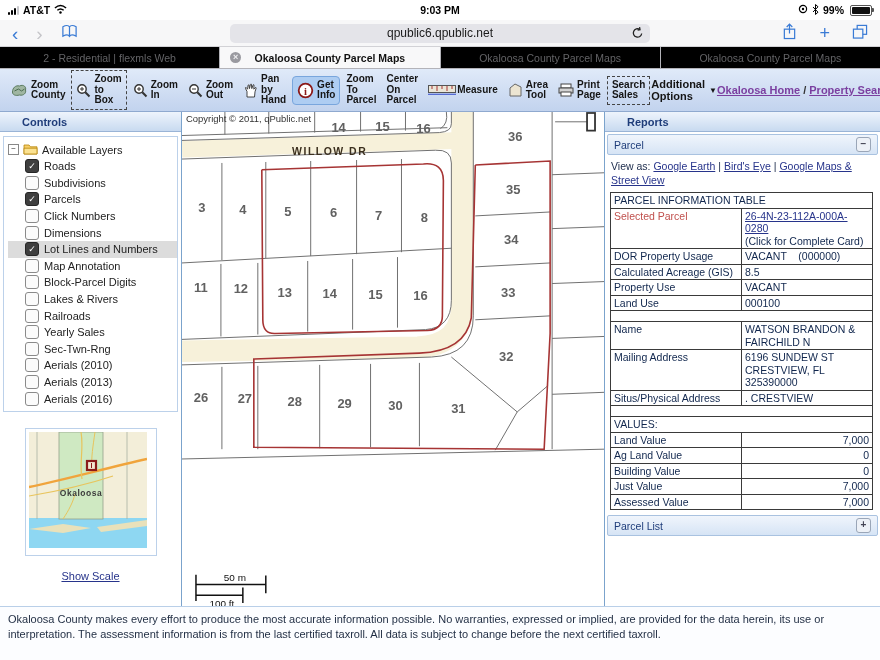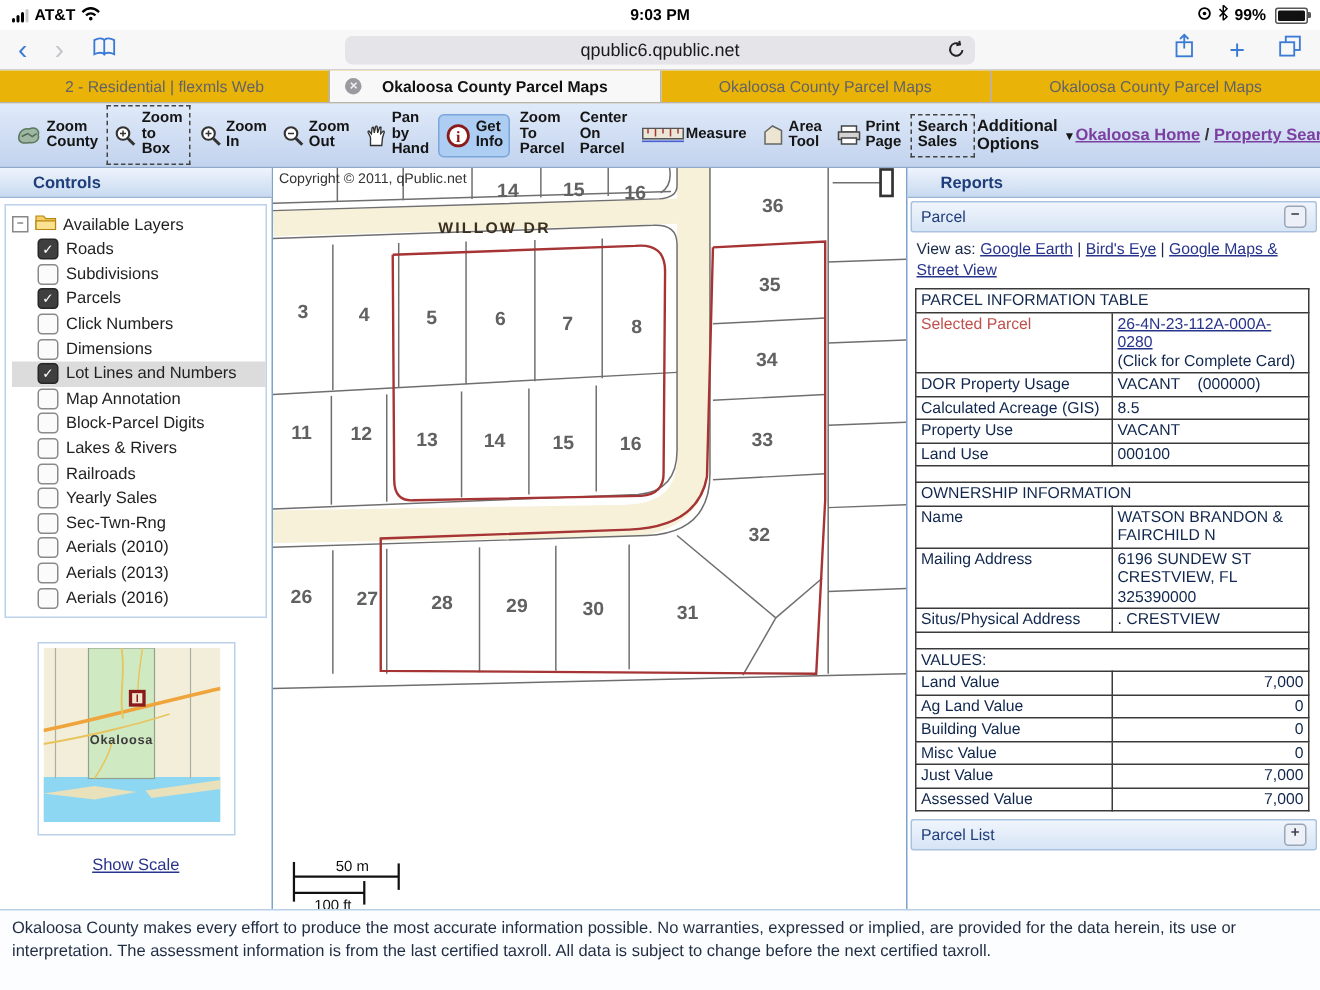--- a/index.html
+++ b/index.html
@@ -27,21 +27,21 @@
   .nav-right{display:flex;align-items:center;gap:22px;width:150px;justify-content:flex-end}
   .nav-center{flex:1;display:flex;justify-content:center}
   .chev{font-size:19px;line-height:19px;color:#3a7bd5;font-weight:normal}
   .chev.disabled{color:#c5c5c9}
   .urlpill{width:420px;height:19px;background:#e4e4e9;border-radius:5px;display:flex;align-items:center;
            justify-content:center;font-size:12px;color:#1a1a1a;position:relative}
   .reload{position:absolute;right:6px;top:2px}
   .plus{font-size:18px;color:#3a7bd5;line-height:16px;font-weight:normal}
 
   
-  .tabbar{height:21px;background:#eab308;display:flex;font-size:10.5px;color:#636366;
+  .tabbar{height:21px;background:#000000;display:flex;font-size:10.5px;color:#636366;
           border-bottom:1px solid #b3b3b9;flex:0 0 auto}
   .tab{flex:1;display:flex;align-items:center;justify-content:center;gap:6px;
        border-right:1px solid #b3b3b9;overflow:hidden;white-space:nowrap;position:relative}
   .tab:last-child{border-right:none}
   .tab.active{background:#f8f8f9;color:#111;font-weight:bold}
   .tabclose{position:absolute;left:10px;width:11px;height:11px;border-radius:50%;background:#9a9aa0;
             color:#f0f0f2;font-size:9px;line-height:11px;text-align:center;font-weight:bold}
 
   
   .toolbar{height:42px;background:linear-gradient(#e0eaf9,#c2d3ee);border-bottom:1px solid #8fa9cf;
@@ -538,23 +538,20 @@
           <td>VACANT</td>
         </tr>
         <tr>
           <td class="lbl">Land Use</td>
           <td>000100</td>
         </tr>
         <tr class="spacer">
               <td colspan="2"></td>
             </tr>
         <tr>
-              <td colspan="2">OWNERSHIP INFORMATION</td>
-            </tr>
-        <tr>
           <td class="lbl">Name</td>
           <td>WATSON BRANDON &amp; FAIRCHILD N</td>
         </tr>
         <tr>
           <td class="lbl">Mailing Address</td>
           <td>
                 <div>6196 SUNDEW ST</div>
                 <div>CRESTVIEW, FL 325390000</div>
               </td>
         </tr>
@@ -576,24 +573,20 @@
             </tr>
             <tr>
               <td class="lbl">Ag Land Value</td>
               <td class="num">0</td>
             </tr>
             <tr>
               <td class="lbl">Building Value</td>
               <td class="num">0</td>
             </tr>
             <tr>
-              <td class="lbl">Misc Value</td>
-              <td class="num">0</td>
-            </tr>
-            <tr>
               <td class="lbl">Just Value</td>
               <td class="num">7,000</td>
             </tr>
             <tr>
               <td class="lbl">Assessed Value</td>
               <td class="num">7,000</td>
             </tr>
           </tbody>
       </table>
 

